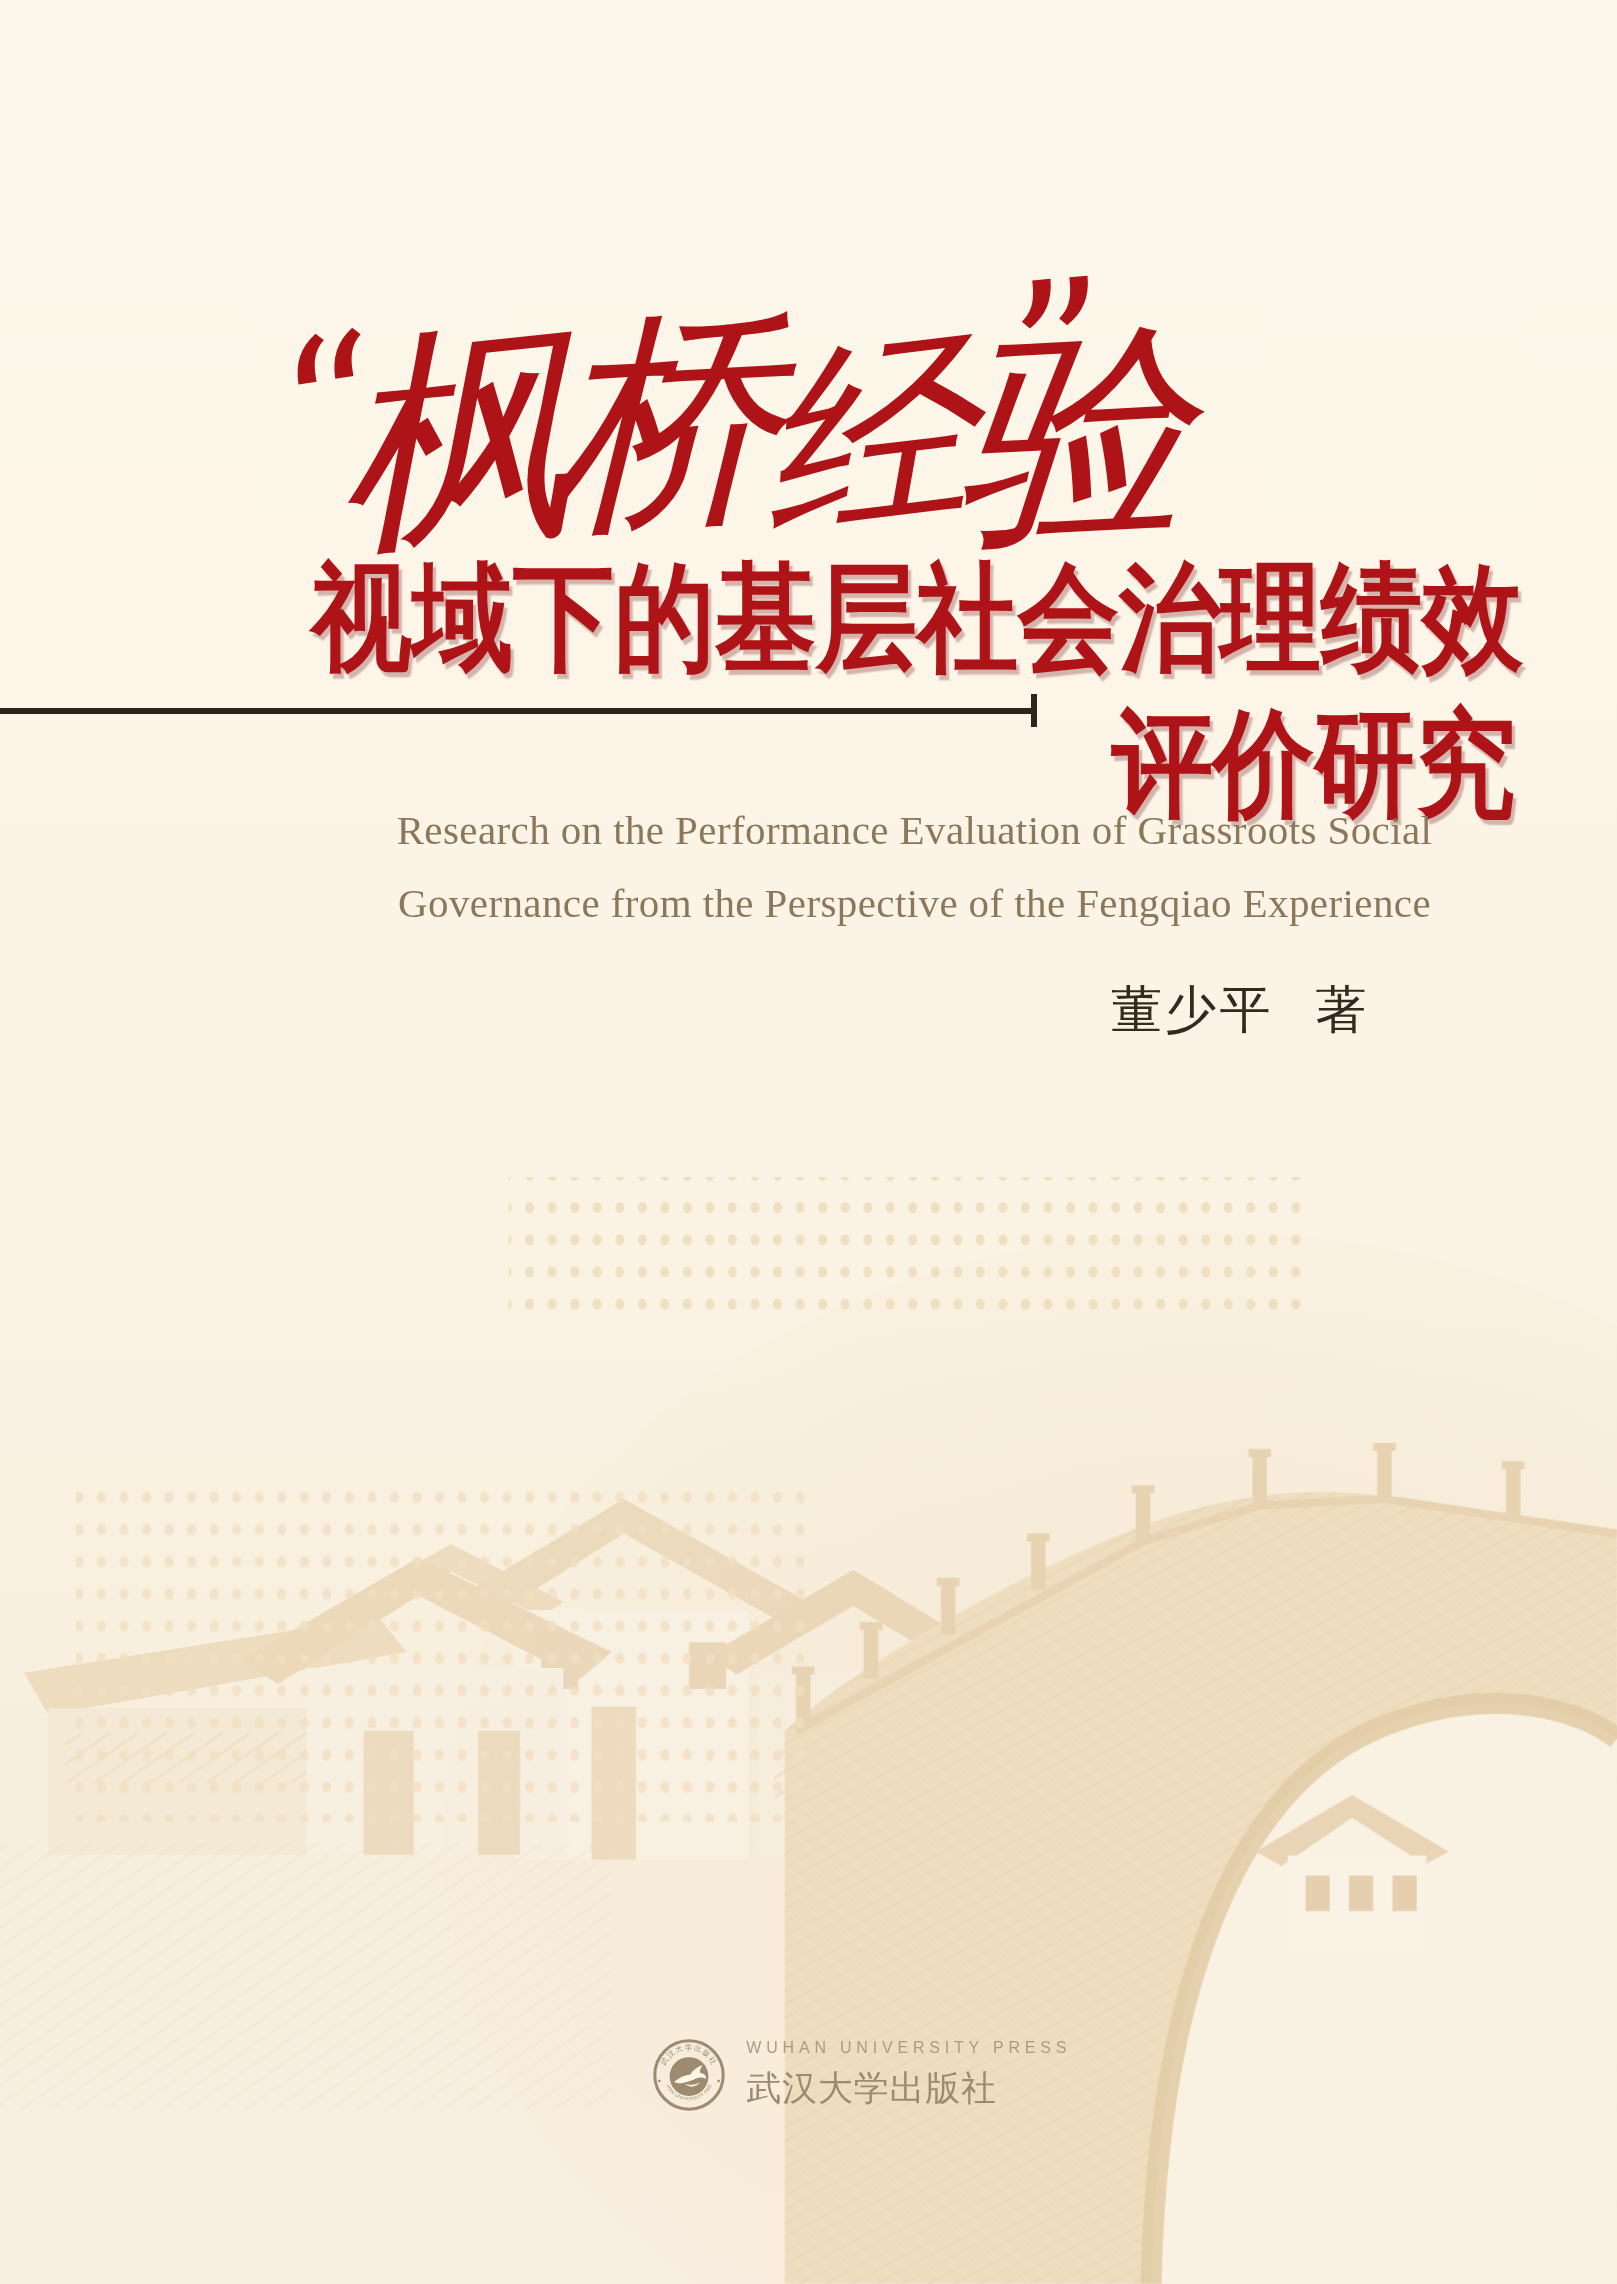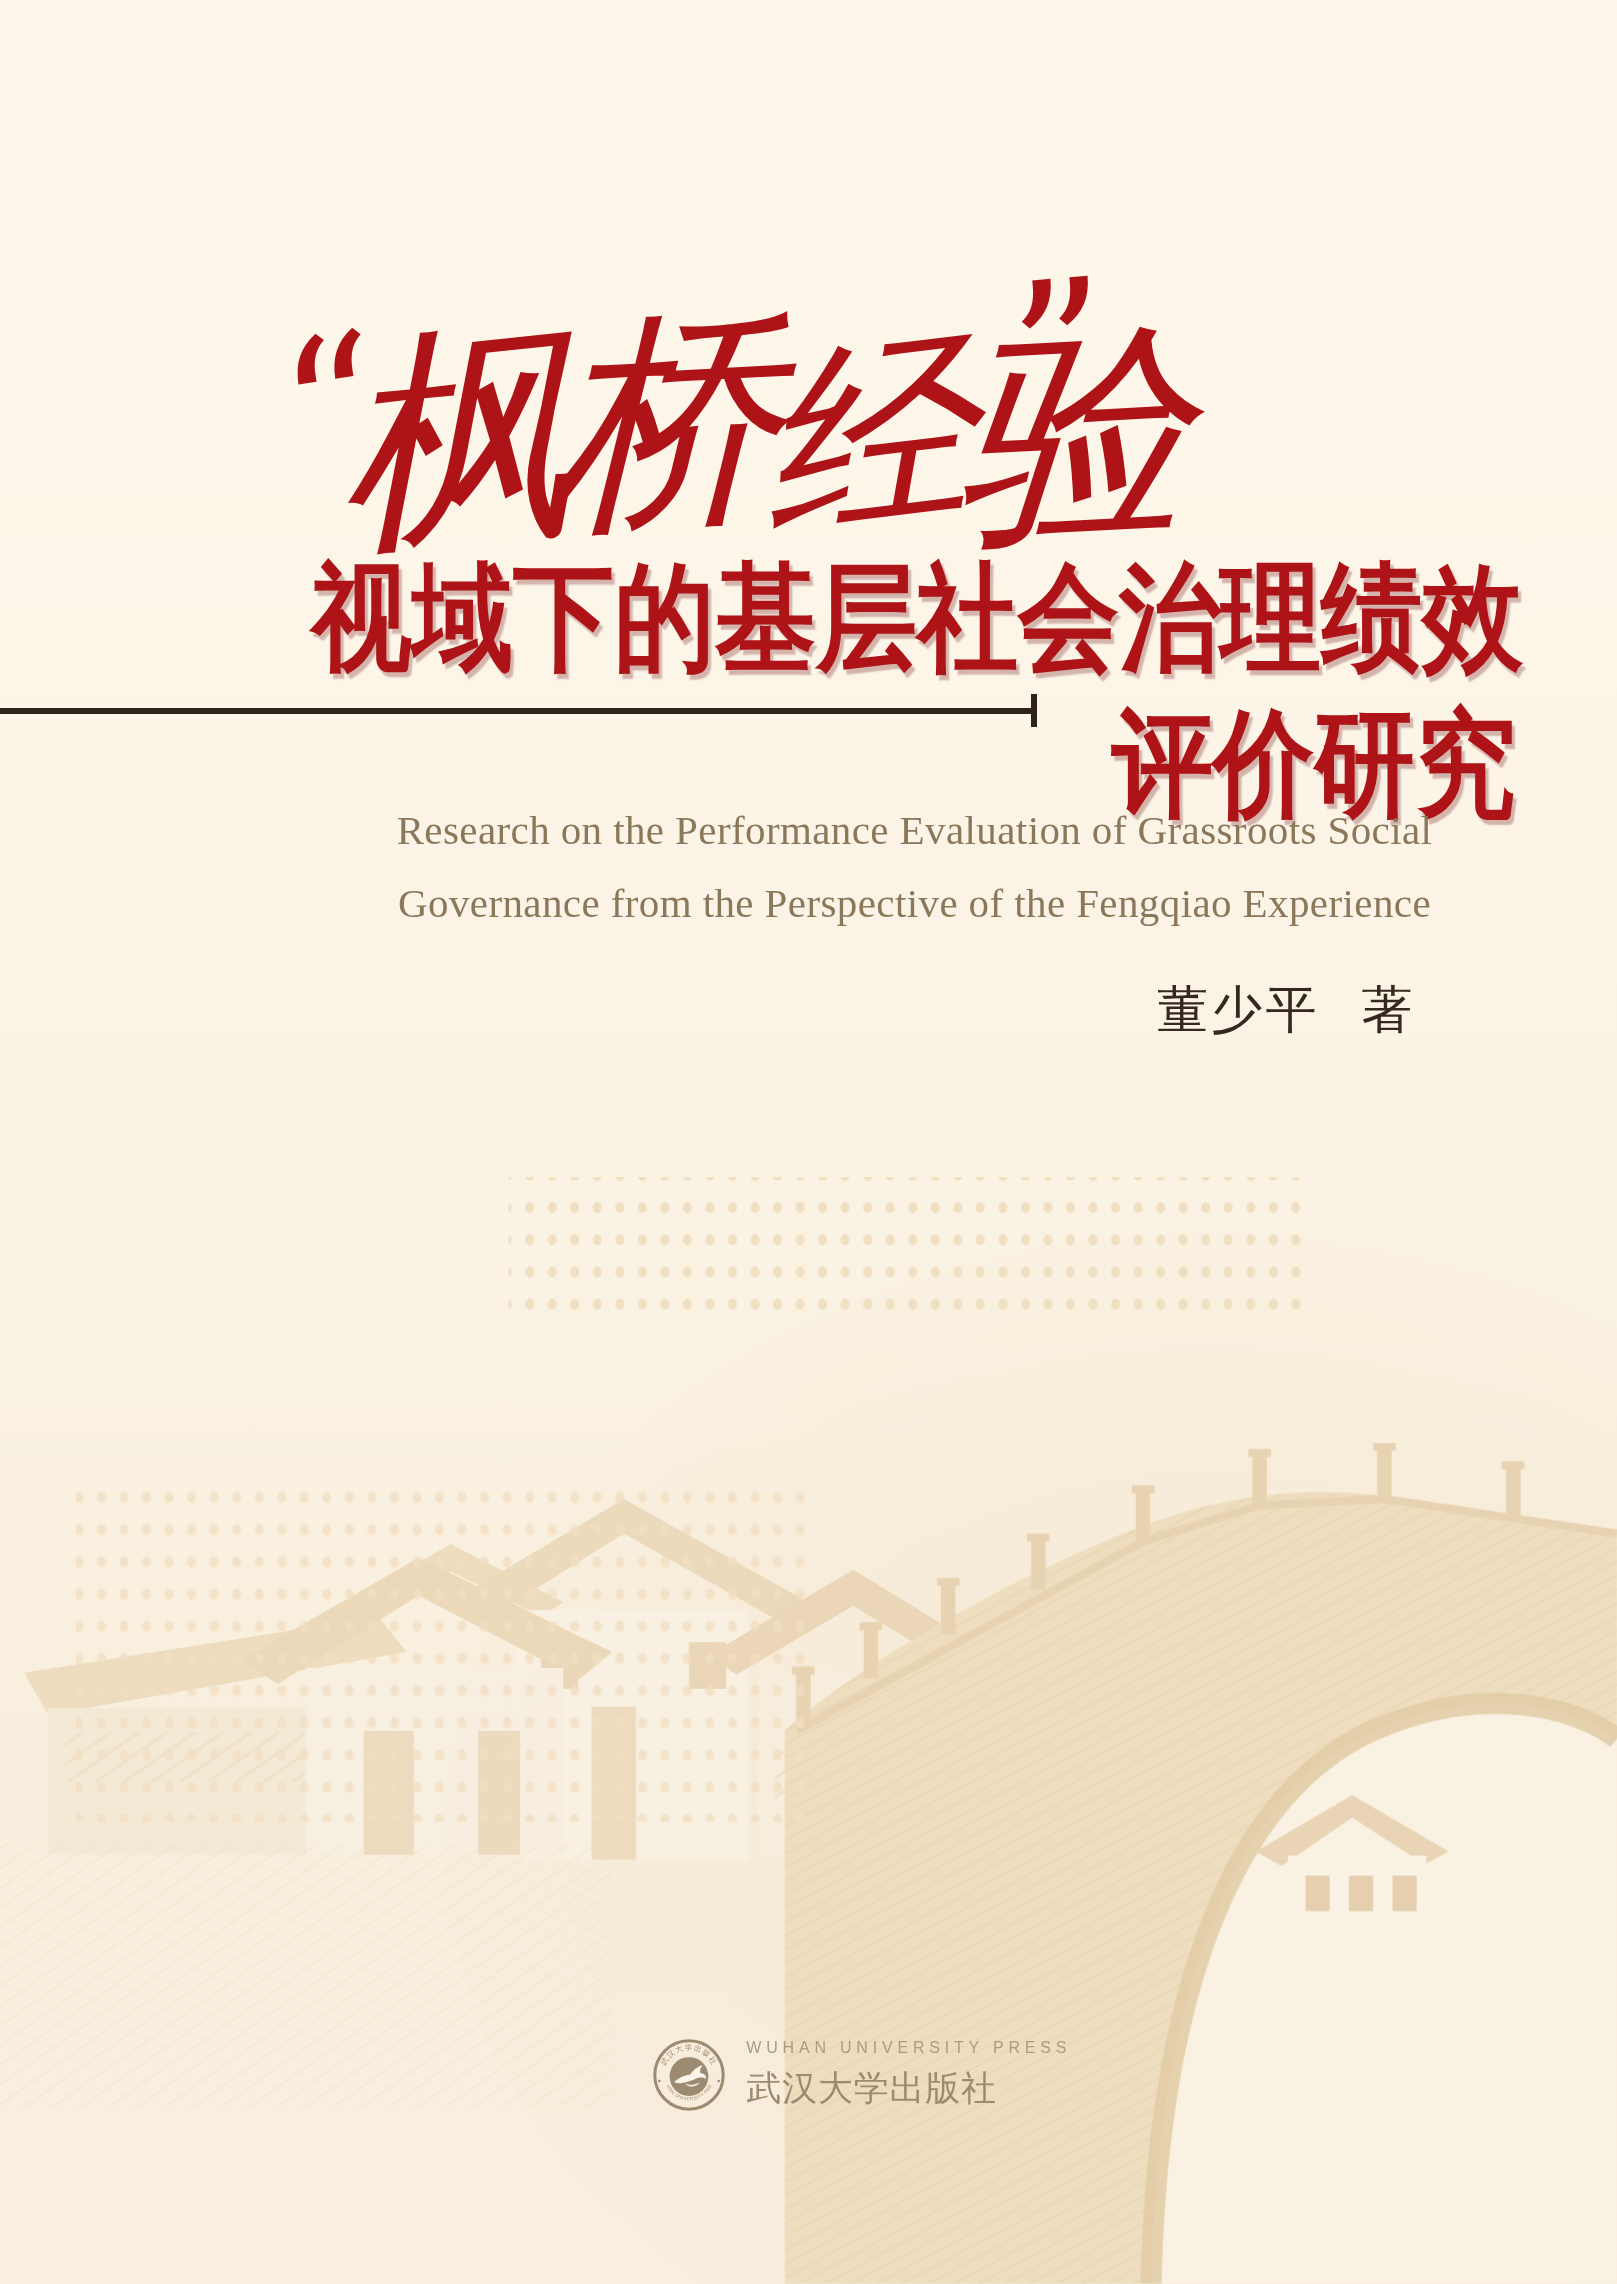--- a/index.html
+++ b/index.html
@@ -34,21 +34,21 @@
   .rule{position:absolute;left:0;top:708px;width:1037px;height:5.6px;background:#2e241b;}
   .rule-tick{position:absolute;left:1031px;top:694px;width:5.6px;height:33px;background:#2e241b;}
 
   
   .en-title{position:absolute;left:105px;top:794px;width:1617px;text-align:center;
             color:#8b775a;font-family:"Liberation Serif",serif;font-size:41px;
             line-height:73px;letter-spacing:0.4px;white-space:nowrap;width:1411px;left:209px;}
 
   
   .author{position:absolute;left:1111px;top:976px;display:flex;align-items:flex-start;
-          color:#35281e;font-size:51px;letter-spacing:3.2px;font-family:"Liberation Serif",serif;margin-left:46px;}
+          color:#35281e;font-size:51px;letter-spacing:3.2px;font-family:"Liberation Serif",serif;}
   .author-gap{display:inline-block;width:42px;}
 
   
   .publisher{position:absolute;left:651px;top:2037px;display:flex;align-items:flex-start;}
   .pub-logo{width:76px;height:76px;flex:0 0 auto;}
   .pub-text{margin-left:19.3px;padding-top:1.6px;}
   .pub-en{color:#ab9b82;font-size:16px;letter-spacing:4.8px;white-space:nowrap;}
   .pub-zh{color:#9c8b71;font-size:35px;letter-spacing:0.8px;margin-top:8px;white-space:nowrap;}
 </style>
 </head>

